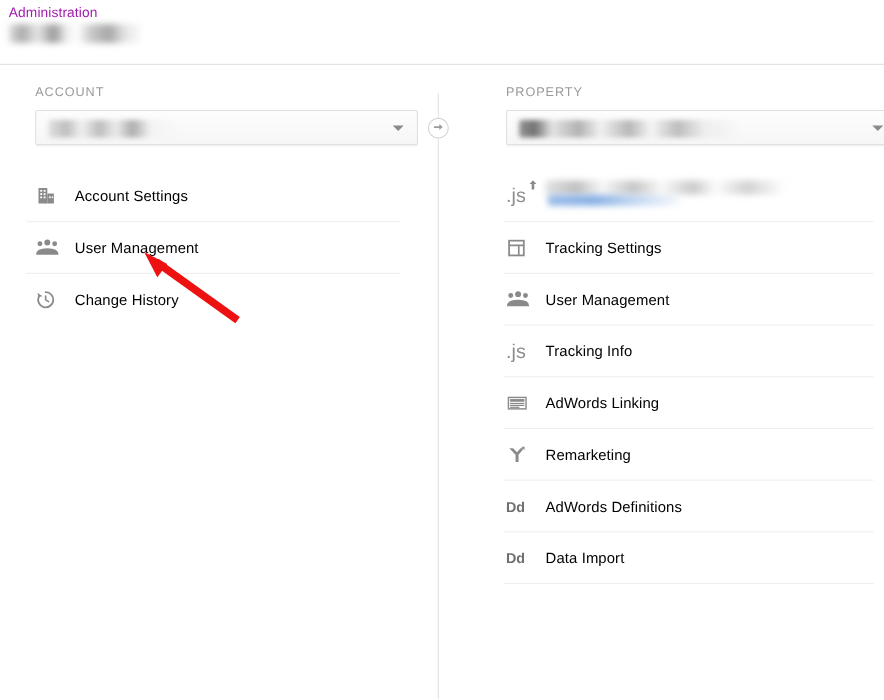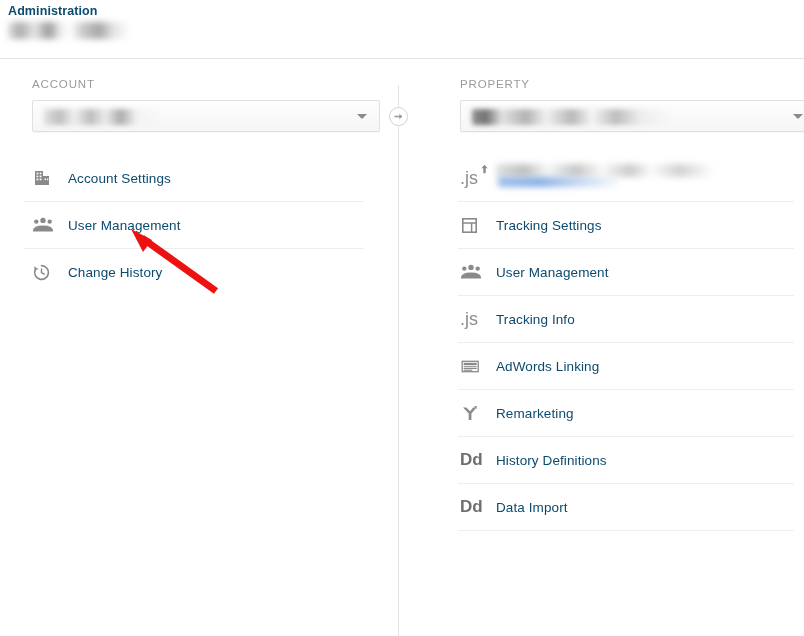--- a/index.html
+++ b/index.html
@@ -9,21 +9,21 @@
     background: #ffffff;
     font-family: "Liberation Sans", sans-serif;
     overflow: hidden;
   }
   .page { position: relative; width: 804px; height: 636px; background:#fff; }
 
   
   .header { position:absolute; left:0; top:0; width:804px; height:59px; }
   .header-title {
     position:absolute; left:8px; top:4px;
-    font-size:12.5px; color:#0c4a6e; letter-spacing:.1px;font-weight:bold;
+    font-size:12.5px; color:#a21caf; letter-spacing:.1px;
   }
   .header-account-blur {
     position:absolute; left:8px; top:22px; width:120px; height:17px;
     border-radius:2px;
     background: linear-gradient(90deg,
        rgba(150,150,150,.30) 0%, rgba(120,120,120,.62) 10%,
        rgba(185,185,185,.35) 22%, rgba(110,110,110,.70) 34%,
        rgba(205,205,205,.30) 44%, rgba(255,255,255,.05) 52%,
        rgba(150,150,150,.50) 62%, rgba(120,120,120,.66) 76%,
        rgba(190,190,190,.40) 88%, rgba(225,225,225,.18) 100%);
@@ -103,25 +103,25 @@
     border-bottom:1px solid #eeeeee;
   }
   .col-property .row { padding-left:2px; }
   .row.last { border-bottom:none;text-align:center; }
   .row-icon {
     width:36px; min-width:36px; display:flex;
     align-items:center; justify-content:flex-start;
     color:#8a8a8a;
   }
   .row-label {
-    font-size:13.5px; color:#0c4a6e; letter-spacing:.1px;
+    font-size:13.5px; color:#000000; letter-spacing:.1px;
     white-space:nowrap;
   }
   .dd-icon {
-    font-size:17px; font-weight:bold; color:#6f6f6f;
+    font-size:13px; font-weight:bold; color:#6f6f6f;
     font-family:"Liberation Sans", sans-serif;
   }
   .js-icon {
     font-size:18px; color:#8d8d8d;
     font-family:"Liberation Sans", sans-serif;
   }
 
   
   .row-upgrade { height:47px; }
   .upgrade-blur-wrap { position:relative; width:260px; height:30px; }
@@ -303,21 +303,21 @@
             <path d="M13.9 2.2 L16.9 2.2 L16.9 5.1 Z" fill="#8a8a8a"></path>
           </svg>
         </span>
         <span class="row-label">Remarketing</span>
       </div>
 
       <div class="row">
         <span class="row-icon">
           <span class="dd-icon">Dd</span>
         </span>
-        <span class="row-label">History Definitions</span>
+        <span class="row-label">AdWords Definitions</span>
       </div>
 
       <div class="row">
         <span class="row-icon">
           <span class="dd-icon">Dd</span>
         </span>
         <span class="row-label">Data Import</span>
       </div>
 
 

